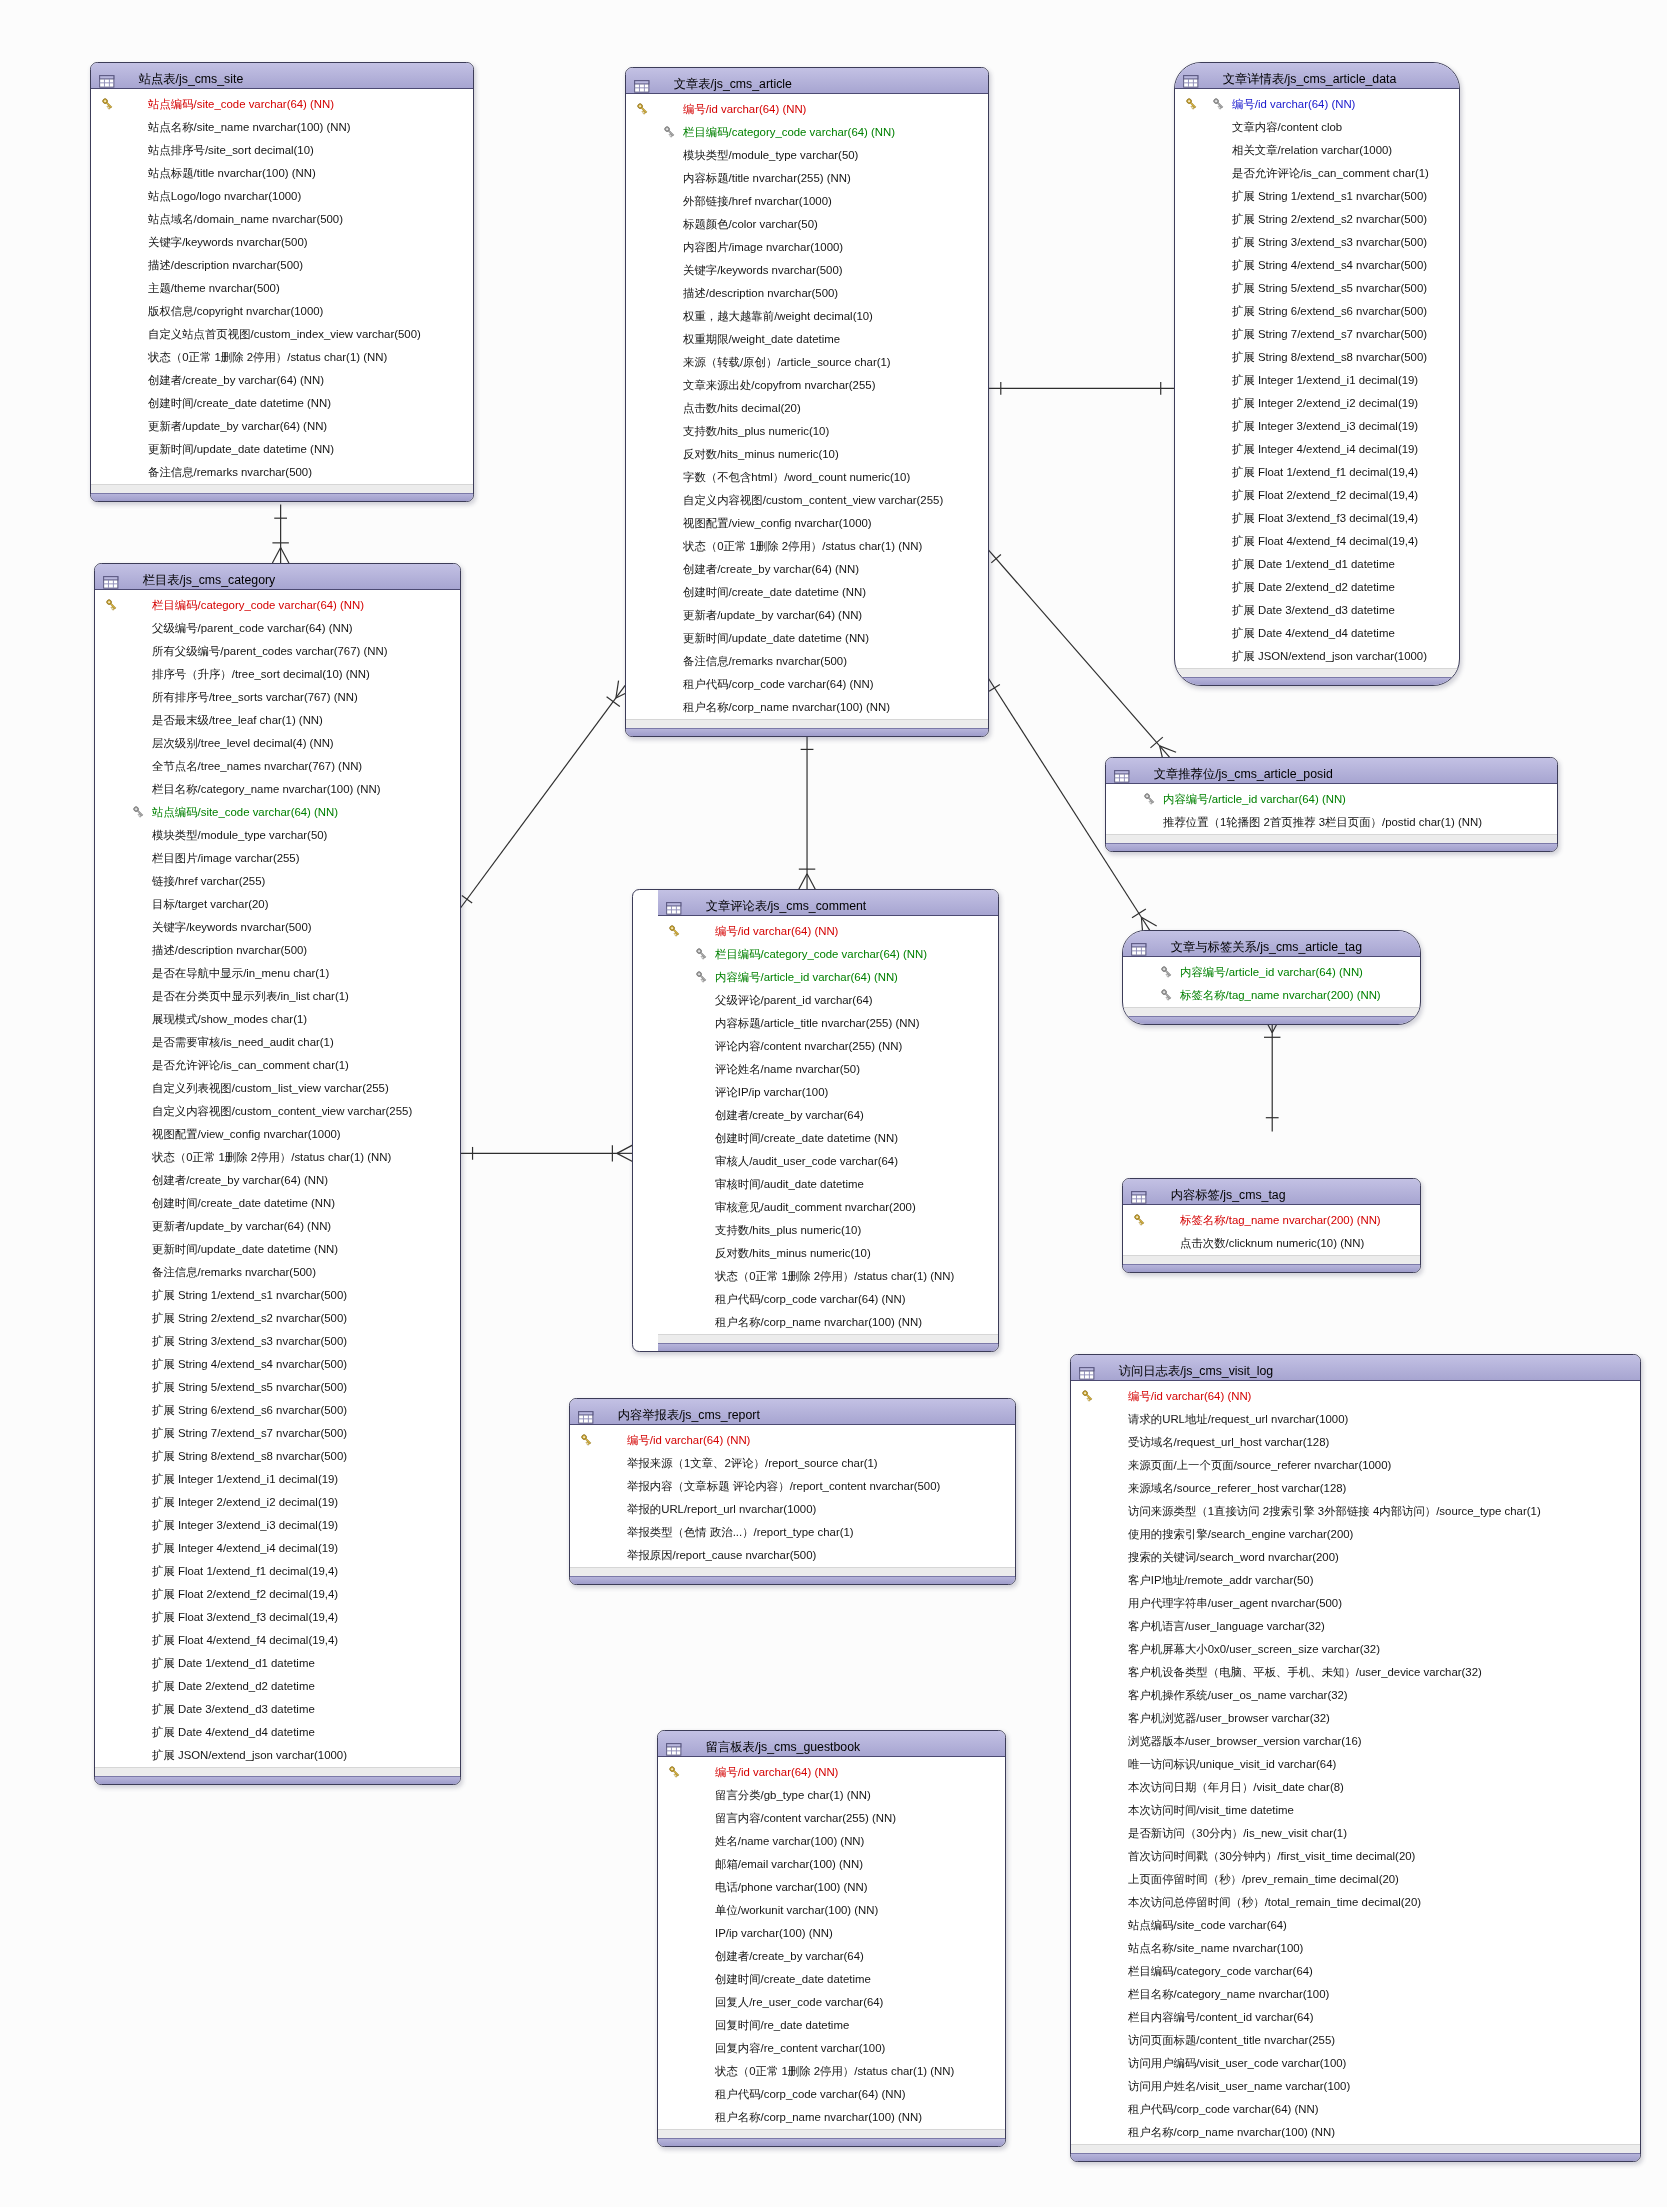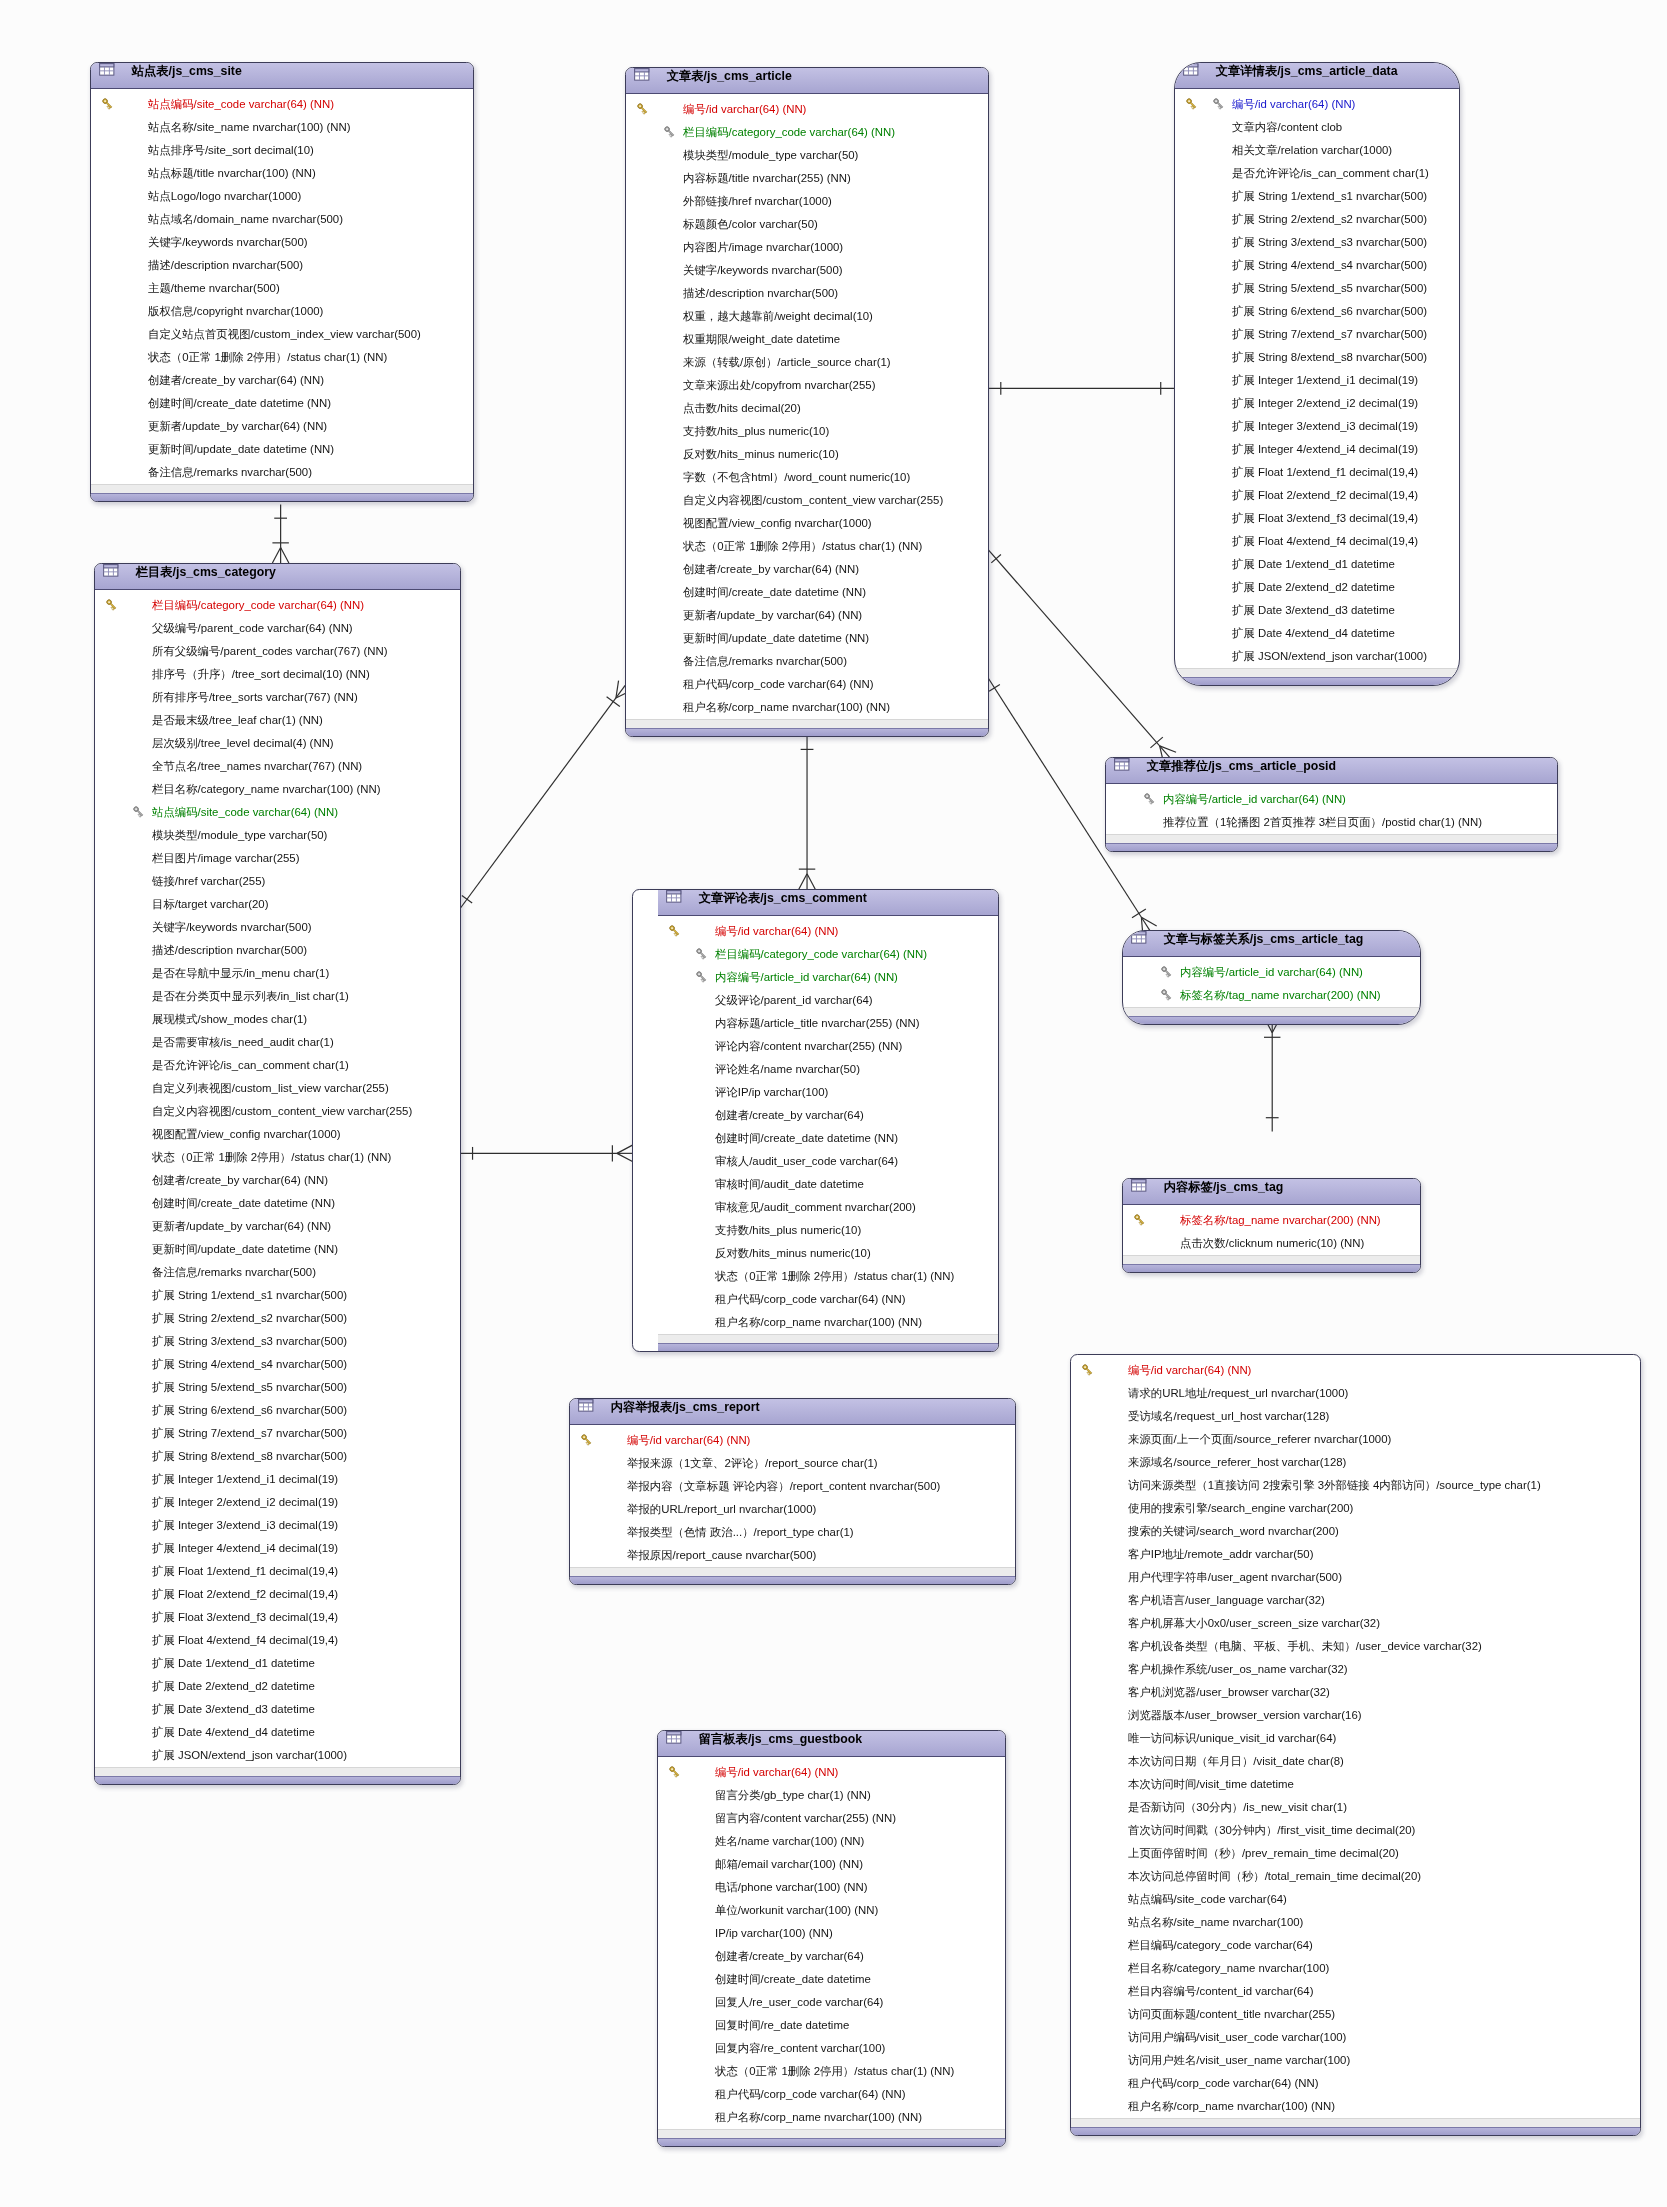--- a/index.html
+++ b/index.html
@@ -1,22 +1,22 @@
 <!DOCTYPE html>
 <html style="font-size:14.6px"><head>
 <meta charset="utf-8">
 <style>
   html,body{margin:0;padding:0;background:#fcfcfc;}
   #canvas{position:relative;width:1668px;height:2208px;background:#fcfcfc;overflow:hidden;
           font-family:"Liberation Sans","DejaVu Sans",sans-serif;}
   #rel-layer{position:absolute;left:0;top:0;width:1668px;height:2208px;z-index:0;}
   .table{position:absolute;z-index:1;background:#ffffff;border:1.3px solid #3c3c58;border-radius:7.3px;
          box-shadow:1.8px 2.7px 4.6px rgba(60,60,90,0.22);overflow:hidden;}
-  .thead{height:25px;display:flex;align-items:flex-start;gap:17px;padding:0 7.3px 0 8.2px;
-         background:linear-gradient(#c3c1e4,#a7a5d1);border-bottom:1.1px solid #4c4a72;font-weight:bold;}
+  .thead{height:25px;display:flex;align-items:flex-end;gap:24px;padding:0 7.3px 0 8.2px;
+         background:linear-gradient(#c3c1e4,#a7a5d1);border-bottom:1.1px solid #4c4a72;}
   .ttitle{font-size:12.3px;color:#000;white-space:nowrap;}
   .tbody{padding:2.7px 0 1.8px 0;}
   .frow{position:relative;height:23px;line-height:23px;white-space:nowrap;}
   .flabel{display:inline-block;margin-left:57px;font-size:11.4px;color:#141414;}
   .flabel.pk{color:#d40000;}
   .flabel.fk{color:#008000;}
   .flabel.pkfk{color:#1717cc;}
   .keyicon{position:absolute;top:5.5px;width:12.8px;height:12.8px;}
   .key-pos-1{left:10px;}
   .key-pos-2{left:37px;}
@@ -540,20 +540,30 @@
           <div class="frow"><span class="flabel">回复时间/re_date datetime</span></div>
           <div class="frow"><span class="flabel">回复内容/re_content varchar(100)</span></div>
           <div class="frow"><span class="flabel">状态（0正常 1删除 2停用）/status char(1) (NN)</span></div>
           <div class="frow"><span class="flabel">租户代码/corp_code varchar(64) (NN)</span></div>
           <div class="frow"><span class="flabel">租户名称/corp_name nvarchar(100) (NN)</span></div>
         </div>
         <div class="tfoot-gray"></div>
         <div class="tfoot-purple"></div>
       </div>
       <div class="table" style="left: 1070px; top: 1354px; width: 569px;">
+        <div class="thead">
+          <svg class="ticon" viewBox="0 0 17 14">
+            <rect x="0.7" y="0.7" width="15.6" height="12.6" fill="#ffffff" stroke="#5a5880" stroke-width="1.1"></rect>
+            <rect x="0.7" y="0.7" width="15.6" height="3.6" fill="#b9b7dd" stroke="#5a5880" stroke-width="1.1"></rect>
+            <line x1="6" y1="4.3" x2="6" y2="13" stroke="#8c8ab5" stroke-width="1"></line>
+            <line x1="11.4" y1="4.3" x2="11.4" y2="13" stroke="#8c8ab5" stroke-width="1"></line>
+            <line x1="0.7" y1="8.6" x2="16.3" y2="8.6" stroke="#8c8ab5" stroke-width="1"></line>
+          </svg>
+          <span class="ttitle">访问日志表/js_cms_visit_log</span>
+        </div>
         <div class="tbody">
           <div class="frow"><svg class="keyicon key-pos-1" viewBox="0 0 14 14">
               <g transform="rotate(45 7 7)">
                 <circle cx="3.4" cy="7" r="2.5" fill="#d7b23a" stroke="#8a6d1d" stroke-width="1"></circle>
                 <circle cx="3.4" cy="7" r="0.9" fill="#ffffff"></circle>
                 <rect x="5.6" y="6.2" width="7.6" height="1.7" fill="#d7b23a" stroke="#8a6d1d" stroke-width="0.5"></rect>
                 <rect x="9.2" y="7.9" width="1.3" height="1.9" fill="#d7b23a" stroke="#8a6d1d" stroke-width="0.4"></rect>
                 <rect x="11.6" y="7.9" width="1.3" height="2.4" fill="#d7b23a" stroke="#8a6d1d" stroke-width="0.4"></rect>
               </g>
             </svg><span class="flabel pk">编号/id varchar(64) (NN)</span></div>

